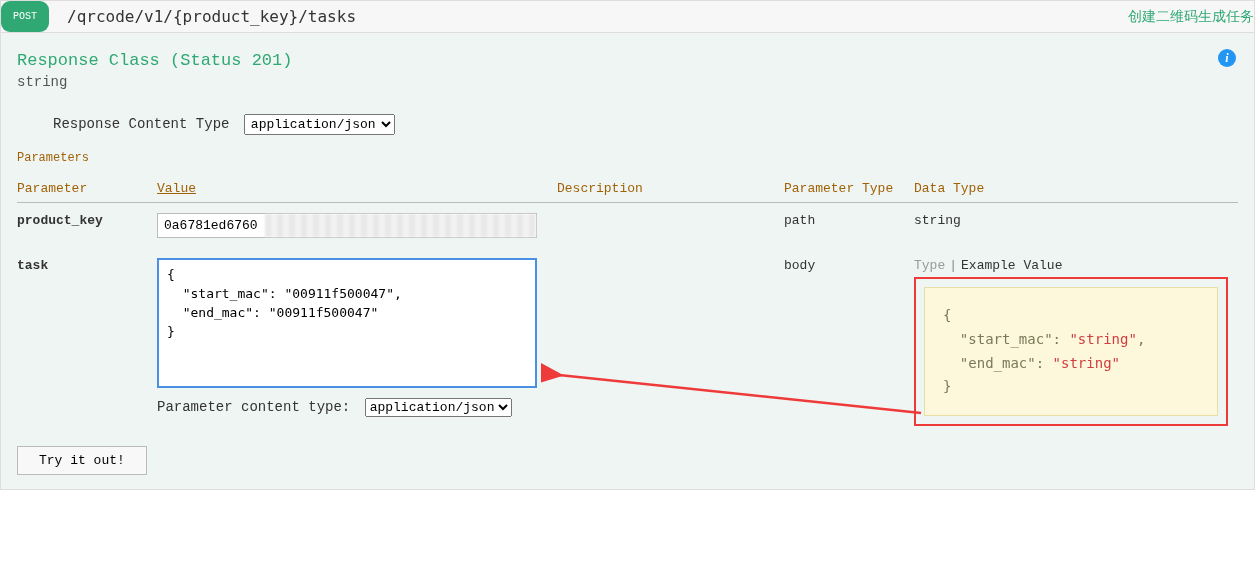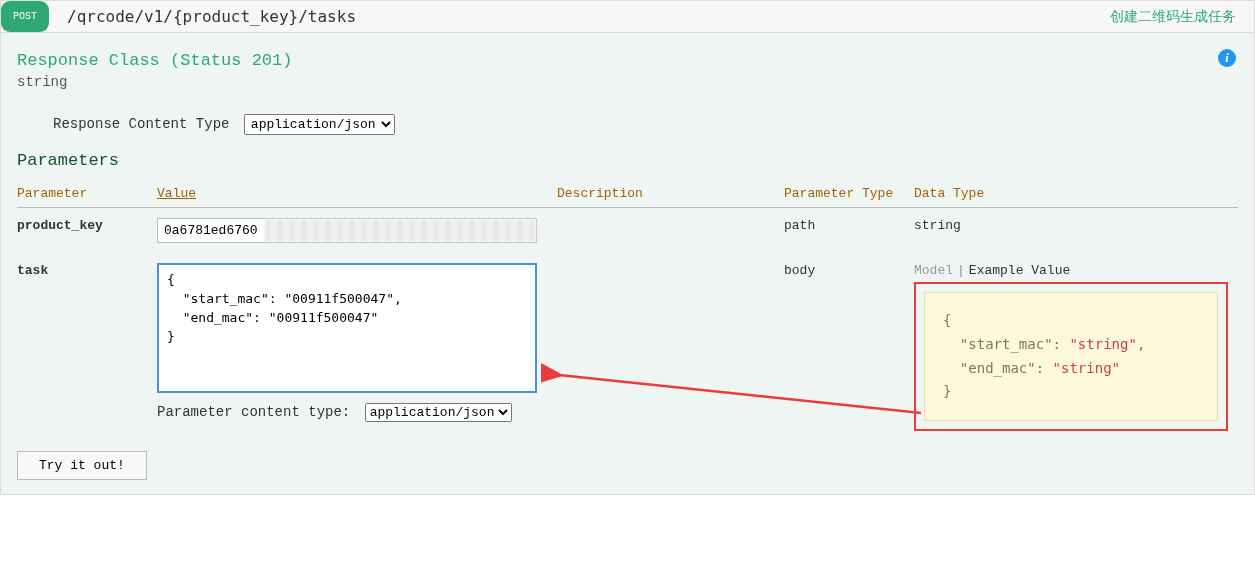--- a/index.html
+++ b/index.html
@@ -36,21 +36,20 @@
     padding-left: 18px;
     font-size: 16px;
     color: #333;
     font-family: Consolas, Monaco, monospace;
     flex: 1;
   }
   .endpoint-path .braces { color: #333; }
   .summary {
     color: #2fa874;
     font-size: 14px;
-    padding-right: 18px;
     font-family: -apple-system, "Microsoft YaHei", sans-serif;
   }
   .content {
     padding: 18px 16px 14px 16px;
     background: #eff5f2;
     position: relative;
   }
   .info-icon {
     position: absolute;
     top: 16px;
@@ -84,22 +83,22 @@
     color: #333;
     margin-left: 36px;
   }
   .rct-row select {
     font-family: inherit;
     font-size: 13px;
     margin-left: 6px;
     padding: 1px 2px;
   }
   .params-title {
-    color: #14532d;
-    font-size: 17px;
+    color: #a16207;
+    font-size: 12px;
     margin-bottom: 10px;
   }
   table.params {
     width: 100%;
     border-collapse: collapse;
   }
   table.params thead th {
     text-align: left;
     font-weight: normal;
     color: #a16207;
@@ -274,21 +273,21 @@
               <span>Parameter content type:</span>
               <select>
                 <option>application/json</option>
               </select>
             </div>
           </td>
           <td></td>
           <td>body</td>
           <td style="position:relative;">
             <div class="tab-row">
-              <span class="tab-link">Model</span><span class="tab-sep">|</span><span class="tab-active">Example Value</span>
+              <span class="tab-link">Type</span><span class="tab-sep">|</span><span class="tab-active">Example Value</span>
             </div>
             <div class="example-box">
               <div class="example-inner">{
   <span class="jkey">"start_mac"</span>: <span class="jstr">"string"</span>,
   <span class="jkey">"end_mac"</span>: <span class="jstr">"string"</span>
 }</div>
             </div>
           </td>
         </tr>
       </tbody>

